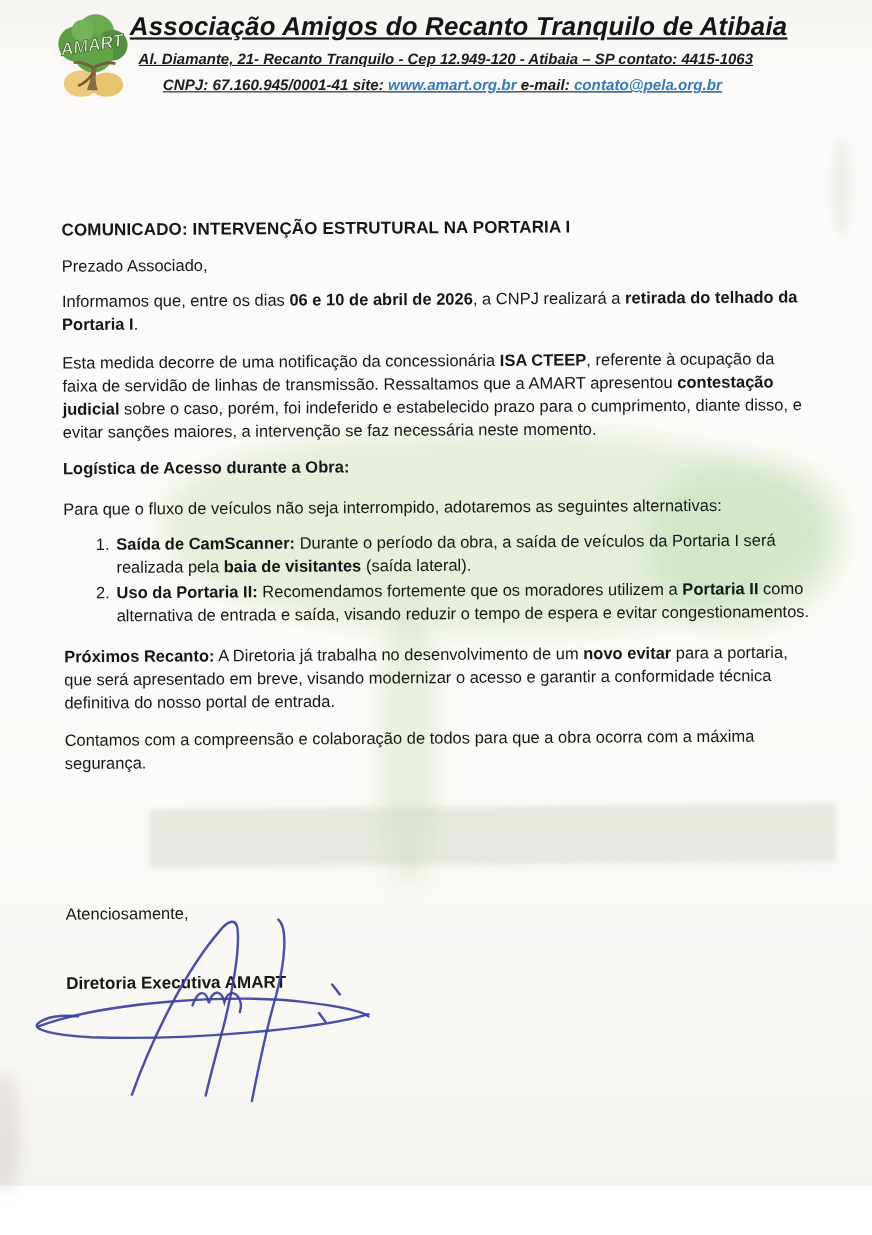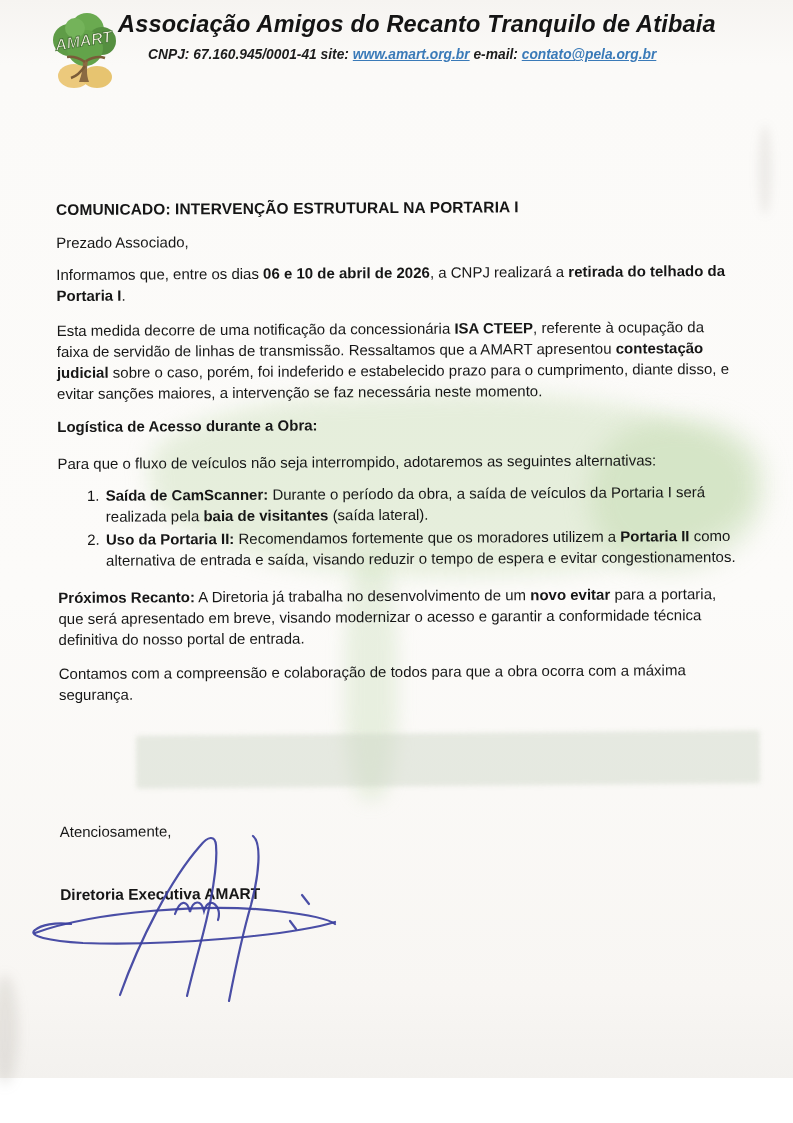--- a/index.html
+++ b/index.html
@@ -26,21 +26,21 @@
   .wm-blob2{position:absolute;left:590px;top:420px;width:175px;height:150px;
     background:rgba(182,211,158,0.34);border-radius:45% 40% 55% 45%;filter:blur(12px);}
   .wm-trunk{position:absolute;left:345px;top:555px;width:52px;height:245px;
     background:rgba(190,214,170,0.30);filter:blur(9px);border-radius:40%;}
   .wm-band{position:absolute;left:136px;top:733px;width:624px;height:53px;
     background:rgba(203,213,198,0.45);filter:blur(2.5px);transform:rotate(-0.5deg);border-radius:3px;}
 
   
   .header{position:absolute;left:0;top:0;width:793px;height:110px;}
   .logo{position:absolute;left:45px;top:8px;width:82px;height:86px;}
-  .head-text{position:absolute;left:118px;top:10px;width:645px;font-style:italic;font-weight:700;}
+  .head-text{position:absolute;left:118px;top:10px;width:645px;font-style:italic;font-weight:700;text-decoration:underline;}
   .org-name{font-size:23.5px;letter-spacing:0.2px;color:#141414;line-height:1.2;}
   .addr{margin-top:8px;padding-left:8px;font-size:13.6px;color:#1c1c1c;}
   .cnpj{margin-top:9px;padding-left:30px;font-size:13.8px;color:#1c1c1c;}
   .lnk{color:var(--link);text-decoration:underline;cursor:pointer;}
 
   
   .letter{position:absolute;left:58px;top:197px;width:678px;transform:rotate(-0.35deg);
     font-size:15px;line-height:21px;color:#161616;}
   .subject{font-weight:700;font-size:15.5px;letter-spacing:0.1px;}
   .salutation{margin-top:12px;}
@@ -85,20 +85,21 @@
       <circle cx="42" cy="22" r="17" fill="#6aaa50"></circle>
       <circle cx="57" cy="33" r="14" fill="#558f40"></circle>
       <circle cx="40" cy="40" r="18" fill="#63a34a"></circle>
       <circle cx="30" cy="20" r="10" fill="#74b35a"></circle>
       <path d="M38 52 C38 60 37 66 34 74 L44 74 C41 66 42 60 43 52 Z" fill="#8a6a42"></path>
       <path d="M40 54 C34 50 28 48 22 49 M41 53 C48 49 54 48 60 50 M40 58 C36 64 32 68 26 70" stroke="#7a5c38" stroke-width="2.5" fill="none"></path>
       <text x="10" y="38" transform="rotate(-9 40 34)" font-size="16" font-weight="bold" fill="#f3efe2" stroke="#3e6e2f" stroke-width="0.8" font-style="italic">AMART</text>
     </svg>
     <div class="head-text">
       <div class="org-name">Associação Amigos do Recanto Tranquilo de Atibaia</div>
+      <div class="addr">Al. Diamante, 21- Recanto Tranquilo -  Cep 12.949-120 - Atibaia – SP contato: 4415-1063</div>
       <div class="cnpj"><span>CNPJ: 67.160.945/0001-41 site: </span><span class="lnk">www.amart.org.br</span><span>  e-mail: </span><span class="lnk">contato@pela.org.br</span></div>
     </div>
   </div>
 
   <div class="letter">
     <div class="subject">COMUNICADO: INTERVENÇÃO ESTRUTURAL NA PORTARIA I</div>
     <div class="salutation">Prezado Associado,</div>
 
     <div class="paras">
         <p><span>Informamos que, entre os dias </span><strong>06 e 10 de abril de 2026</strong><span>, a CNPJ realizará a </span><strong>retirada do telhado da Portaria I</strong><span>.</span></p>

